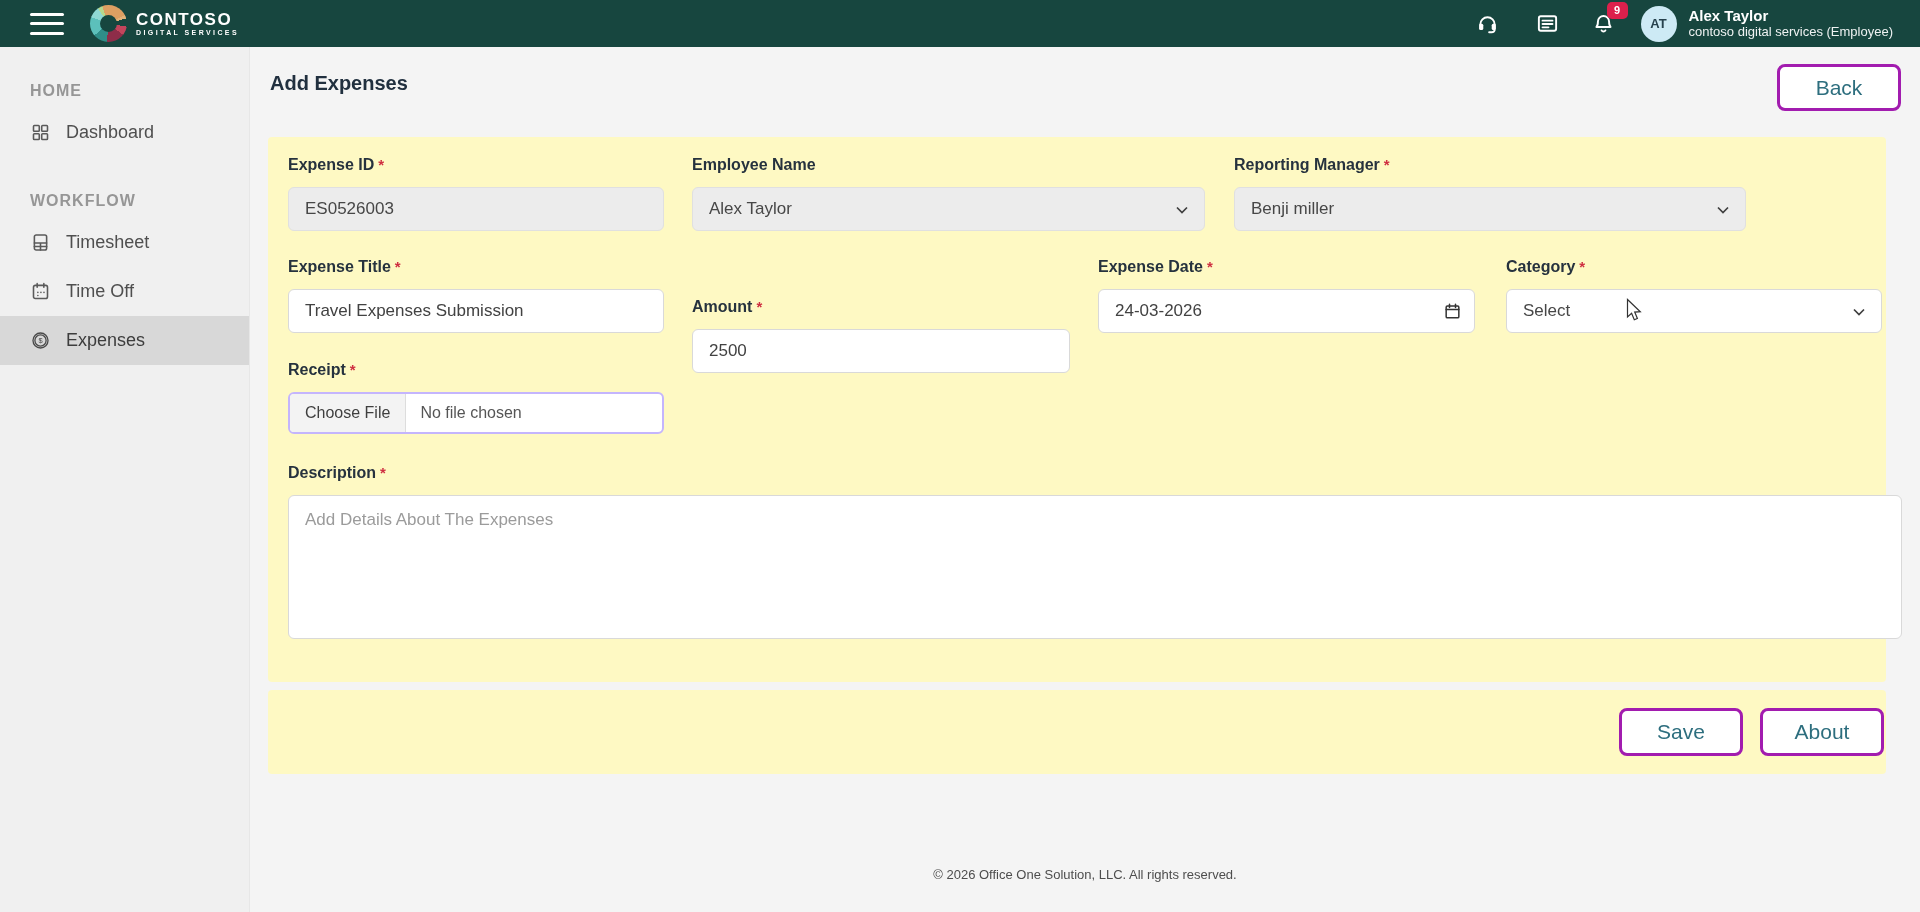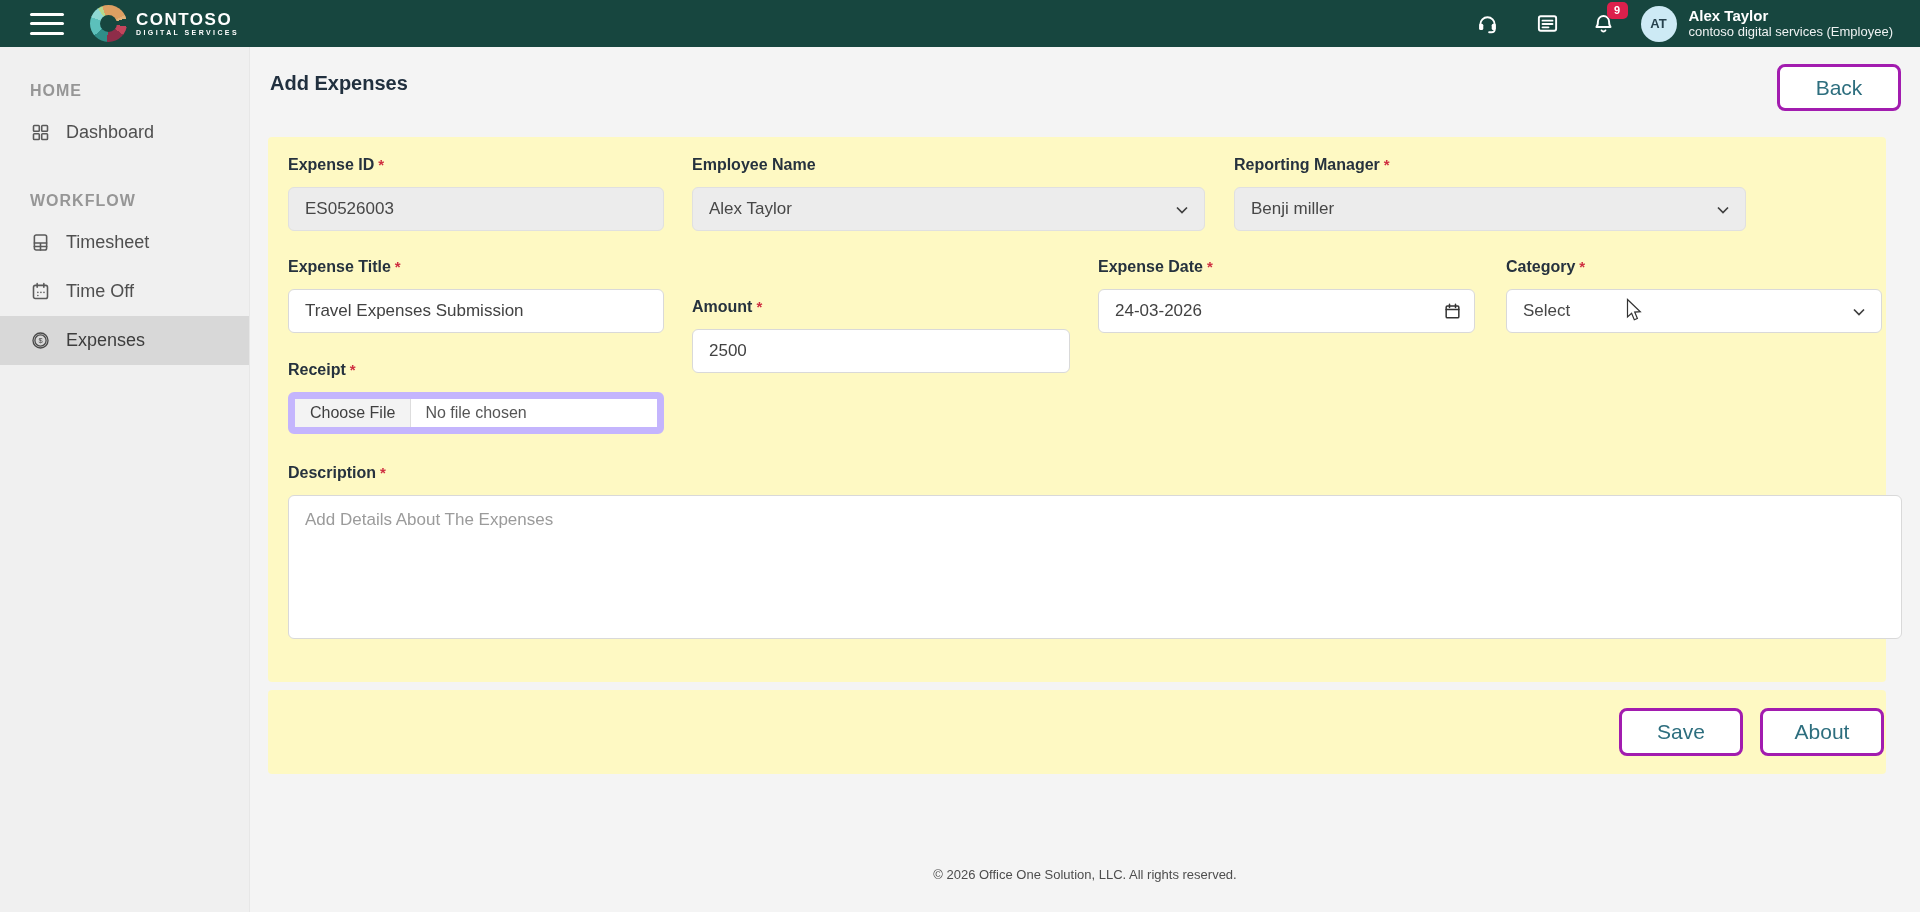--- a/index.html
+++ b/index.html
@@ -64,21 +64,21 @@
     font-family:"Liberation Sans",sans-serif; outline:none; }
   .tinput:disabled, .tinput.readonly { background:#ececec; border-color:#e0e0e0; color:#474747; }
   .selectbox { position:relative; width:100%; height:44px; border:1px solid #e0e0e0;
     border-radius:6px; background:#ececec; display:flex; align-items:center;
     padding:0 40px 0 16px; font-size:17px; color:#474747; cursor:pointer; }
   .selectbox.light { background:#fff; border-color:#d9d9d9; }
   .selectbox svg { position:absolute; right:14px; top:14px; width:16px; height:16px; }
   .date-wrap { position:relative; }
   .date-wrap svg { position:absolute; right:13px; top:13px; width:19px; height:19px; pointer-events:none; }
   .file-box { display:flex; align-items:center; width:376px; height:42px;
-    border:7px solid #c4b5fd; border-radius:6px; background:#fff; overflow:hidden; cursor:pointer; }
+    border:2px solid #c4b5fd; border-radius:6px; background:#fff; overflow:hidden; cursor:pointer; }
   .file-btn { height:100%; display:flex; align-items:center; padding:0 15px;
     background:#f3f3f3; border-right:1px solid #ddd; font-size:16px; color:#3f3f3f; }
   .file-status { padding-left:14px; font-size:16px; color:#555; }
   textarea.desc { width:1614px; height:144px; border:1px solid #d9d9d9; border-radius:6px;
     resize:none; padding:14px 16px; font-size:17px; color:#424242;
     font-family:"Liberation Sans",sans-serif; outline:none; }
   textarea.desc::placeholder { color:#9b9b9b; }
 
   .save-btn { position:absolute; left:1351px; top:18px; width:124px; height:48px; }
   .submit-btn { position:absolute; left:1492px; top:18px; width:124px; height:48px; }

